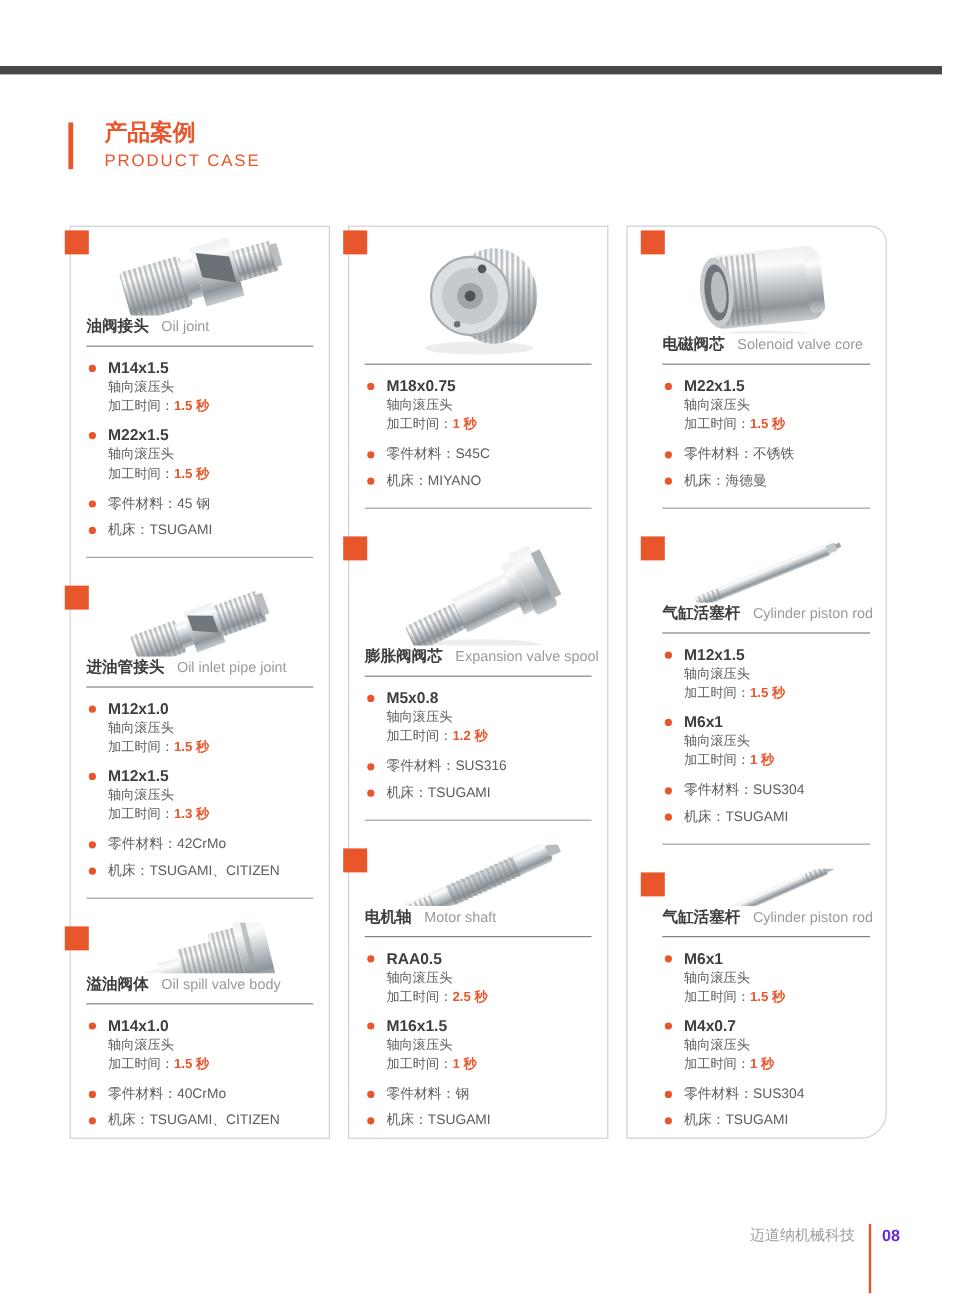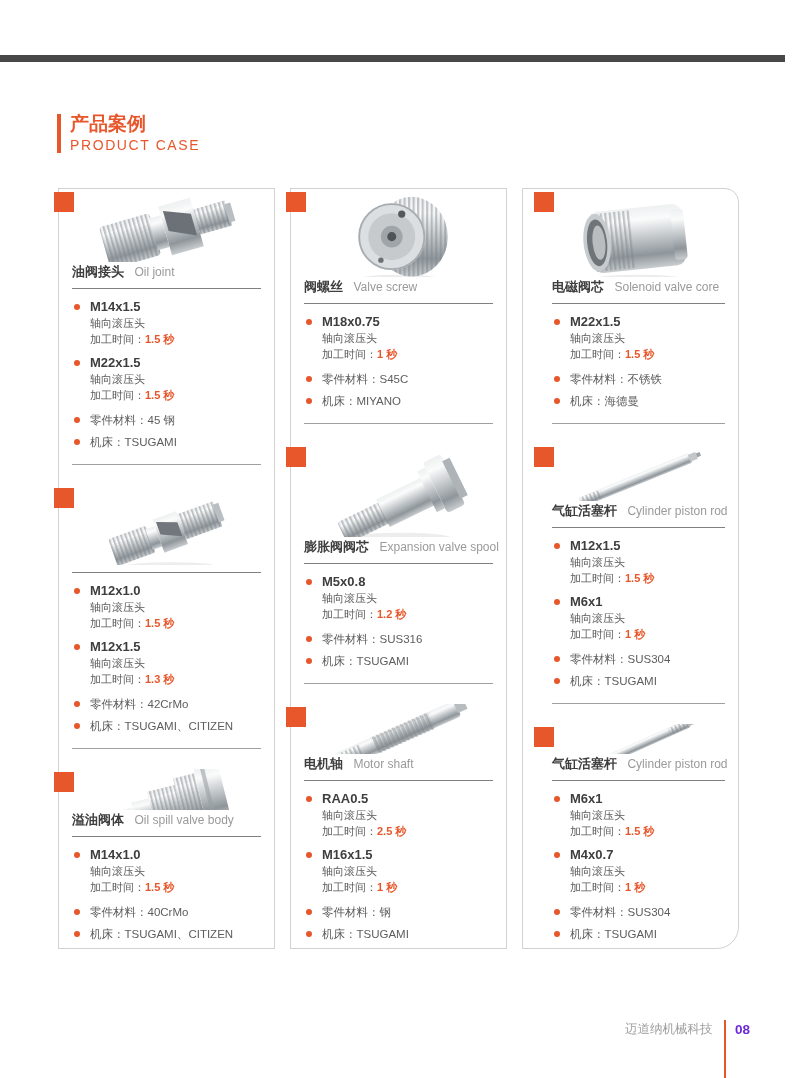--- a/index.html
+++ b/index.html
@@ -2,21 +2,21 @@
 <html><head>
 <meta charset="utf-8">
 <style>
   html,body{margin:0;padding:0;}
   body{
     width:794px;height:1078px;position:relative;background:#ffffff;
     font-family:"Liberation Sans","DejaVu Sans",sans-serif;
     -webkit-font-smoothing:antialiased;overflow:hidden;
   }
   .topbar{position:absolute;left:0;top:55px;width:785px;height:7px;background:#484848;}
-  .title-block{position:absolute;left:57px;top:114px;border-left:4px solid #e8572b;padding-left:9px;}
+  .title-block{position:absolute;left:57px;top:102px;border-left:4px solid #e8572b;padding-left:26px;}
   .title-cn{font-size:19px;font-weight:bold;color:#e8572b;line-height:1.1;}
   .title-en{font-size:14px;color:#e8572b;letter-spacing:1.6px;margin-top:3px;line-height:1.1;}
 
   .grid{position:absolute;left:58px;top:188px;display:flex;gap:15px;}
   .panel{width:217px;height:761px;box-sizing:border-box;border:1.5px solid #d1d1d1;
          background:#fff;display:flex;flex-direction:column;}
   .panel.round{border-radius:0 14px 22px 0;padding-left:16px;}
   .section{position:relative;box-sizing:border-box;padding:0 13px;display:flex;flex-direction:column;min-height:0;}
   .c1 .section:nth-of-type(1){height:296px}
   .c1 .section:nth-of-type(2){height:284px}
@@ -138,20 +138,24 @@
             <rect x="20" y="44" width="48" height="34" rx="3" fill="url(#pt)"></rect>
             <rect x="66" y="48" width="12" height="26" fill="url(#gm)"></rect>
             <rect x="78" y="40" width="30" height="42" fill="url(#gm)"></rect>
             <polygon points="81,44 105,53 105,71 81,60" fill="#71777c"></polygon>
             <rect x="108" y="44" width="46" height="32" fill="url(#gm)"></rect>
             <rect x="108" y="44" width="46" height="32" fill="url(#pt)"></rect>
             <rect x="152" y="48" width="7" height="22" fill="#b9bec2"></rect>
           </g>
         </svg>
       </div>
+      <div class="titlerow">
+        <span class="tcn">进油管接头</span>
+        <span class="ten">Oil inlet pipe joint</span>
+      </div>
       <div class="trule"></div>
       <ul class="specs">
         <li class="spec">
           <span class="dot"></span>
           <div class="spec-body">
             <div class="size">M12x1.0</div>
             <div class="sub">轴向滚压头</div>
             <div class="sub"><span>加工时间：</span><span class="time">1.5 秒</span></div>
           </div>
         </li>
@@ -230,24 +234,20 @@
           <ellipse cx="104" cy="56" rx="40" ry="44" fill="url(#pt)"></ellipse>
           <circle cx="82" cy="56" r="37" fill="#dcdfe1"></circle>
           <circle cx="82" cy="56" r="36" fill="none" stroke="#a7acb0" stroke-width="2"></circle>
           <circle cx="82" cy="56" r="26" fill="#c6cacd"></circle>
           <circle cx="82" cy="56" r="12" fill="#9fa5a9"></circle>
           <circle cx="82" cy="56" r="5" fill="#4e5357"></circle>
           <circle cx="93" cy="31" r="4" fill="#53585c"></circle>
           <circle cx="70" cy="82" r="3" fill="#6a7074"></circle>
         </svg>
       </div>
-      <div class="titlerow">
-        <span class="tcn">阀螺丝</span>
-        <span class="ten">Valve screw</span>
-      </div>
       <div class="trule"></div>
       <ul class="specs">
         <li class="spec">
           <span class="dot"></span>
           <div class="spec-body">
             <div class="size">M18x0.75</div>
             <div class="sub">轴向滚压头</div>
             <div class="sub"><span>加工时间：</span><span class="time">1 秒</span></div>
           </div>
         </li>

